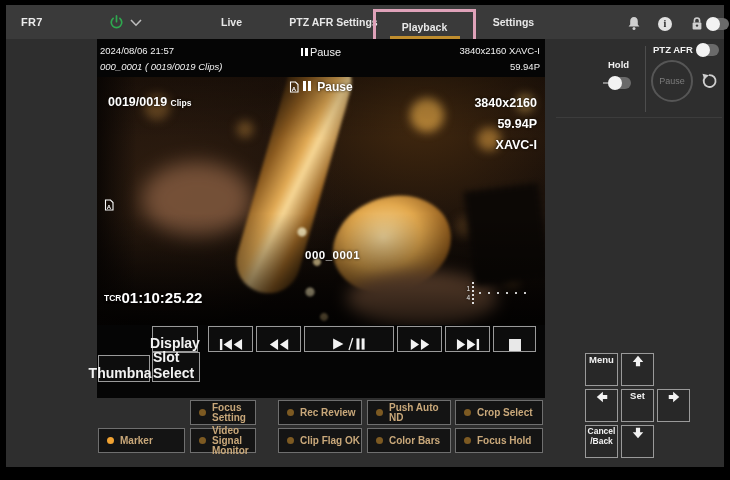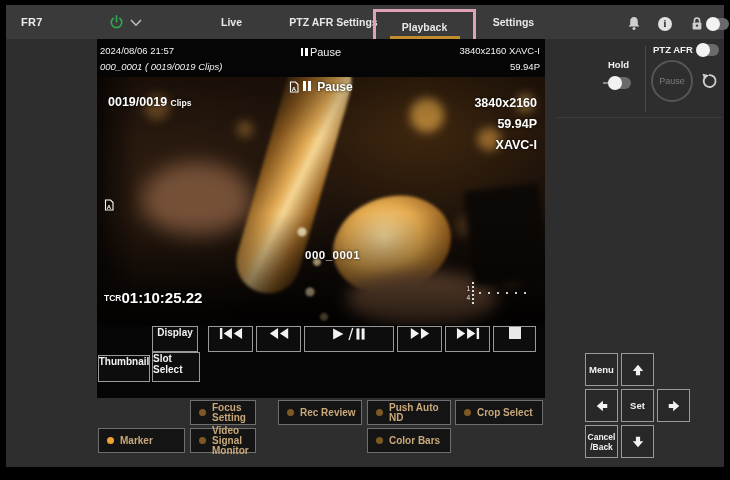--- a/index.html
+++ b/index.html
@@ -82,21 +82,21 @@
   .ov-clipname { left:208px; top:172px; font-size:11.5px; font-weight:bold; letter-spacing:.5px; }
   .ov-tcr { left:7px; top:212px; font-weight:bold; }
   .ov-tcr small { font-size:8.5px; vertical-align:2px; }
   .ov-tcr b { font-size:15px; }
   .ov-meter { right:14px; top:205px; display:flex; align-items:center; gap:2px; }
   .ov-meter .chn { display:flex; flex-direction:column; font-size:6.5px; line-height:9px; color:#eee; }
   .ov-meter .vbar { width:2px; height:22px; background:repeating-linear-gradient(180deg,#ddd 0 2px,transparent 2px 4px); }
   .ov-meter .dots { width:52px; height:2px; margin-left:3px; background:repeating-linear-gradient(90deg,#ccc 0 2px,transparent 2px 9px); }
 
   
-  .tbtn { position:absolute; background:#0d0d0d; border:1px solid #9a9a9a; color:#f2f2f2; display:flex; align-items:flex-start; justify-content:center; font-size:10px; font-weight:600; cursor:pointer; }
+  .tbtn { position:absolute; background:#0d0d0d; border:1px solid #9a9a9a; color:#f2f2f2; display:flex; align-items:flex-end; justify-content:center; font-size:14px; font-weight:600; cursor:pointer; }
   .b-display { left:55px; top:287px; width:46px; height:26px; }
   .b-prev { left:111px; top:287px; width:45px; height:26px; }
   .b-rew  { left:159px; top:287px; width:45px; height:26px; }
   .b-play { left:207px; top:287px; width:90px; height:26px; }
   .b-ffwd { left:300px; top:287px; width:45px; height:26px; }
   .b-next { left:348px; top:287px; width:45px; height:26px; }
   .b-stop { left:396px; top:287px; width:43px; height:26px; }
   .b-thumb { left:1px; top:316px; width:52px; height:27px; }
   .b-slot  { left:55px; top:313px; width:48px; height:30px; }
 
@@ -106,21 +106,21 @@
   .hold-label { position:absolute; left:608px; top:59px; color:#f0f0f0; font-size:9.5px; font-weight:600; }
   .hold-toggle { position:absolute; left:608px; top:77px; }
   .vdiv { position:absolute; left:645px; top:46px; width:1px; height:66px; background:#4d4d4d; }
   .ptz-label { position:absolute; left:653px; top:44px; color:#f0f0f0; font-size:9.5px; font-weight:bold; }
   .ptz-toggle { position:absolute; left:696px; top:44px; }
   .pause-ring { position:absolute; left:651px; top:60px; width:42px; height:42px; border:2px solid #565656; border-radius:50%; background:transparent; color:#7c7c7c; font-size:9px; display:flex; align-items:center; justify-content:center; }
   .reset-btn { position:absolute; left:700px; top:72px; width:18px; height:18px; cursor:pointer; }
   .hdiv { position:absolute; left:556px; top:117px; width:166px; height:1px; background:#3c3c3c; }
 
   
-  .dbtn { position:absolute; width:33px; height:33px; border:1px solid #9a9a9a; background:#282828; color:#f2f2f2; font-size:9.5px; font-weight:600; display:flex; align-items:center; justify-content:center; text-align:center; cursor:pointer; }
+  .dbtn { position:absolute; width:33px; height:33px; border:1px solid #9a9a9a; background:#282828; color:#f2f2f2; font-size:9.5px; font-weight:600; display:flex; justify-content:center; text-align:center; cursor:pointer; }
   .d-menu { left:585px; top:353px; }
   .d-up   { left:621px; top:353px; }
   .d-left { left:585px; top:389px; }
   .d-set  { left:621px; top:389px; }
   .d-right{ left:657px; top:389px; }
   .d-cancel { left:585px; top:425px; font-size:8.5px; line-height:10px; }
   .d-cancel span { white-space:pre-line; }
   .d-down { left:621px; top:425px; }
 
   
@@ -362,17 +362,25 @@
     </div>
 
   <div class="abtn r1 c0">
       <span class="dot on"></span>
       <span>Marker</span>
     </div>
   <div class="abtn r1 c1">
       <span class="dot"></span>
       <span>Video Signal Monitor</span>
     </div>
+  <div class="abtn r1 c2">
+      <span class="dot"></span>
+      <span>Clip Flag OK</span>
+    </div>
   <div class="abtn r1 c3">
       <span class="dot"></span>
       <span>Color Bars</span>
     </div>
+  <div class="abtn r1 c4">
+      <span class="dot"></span>
+      <span>Focus Hold</span>
+    </div>
 </div>
 
 </body></html>

